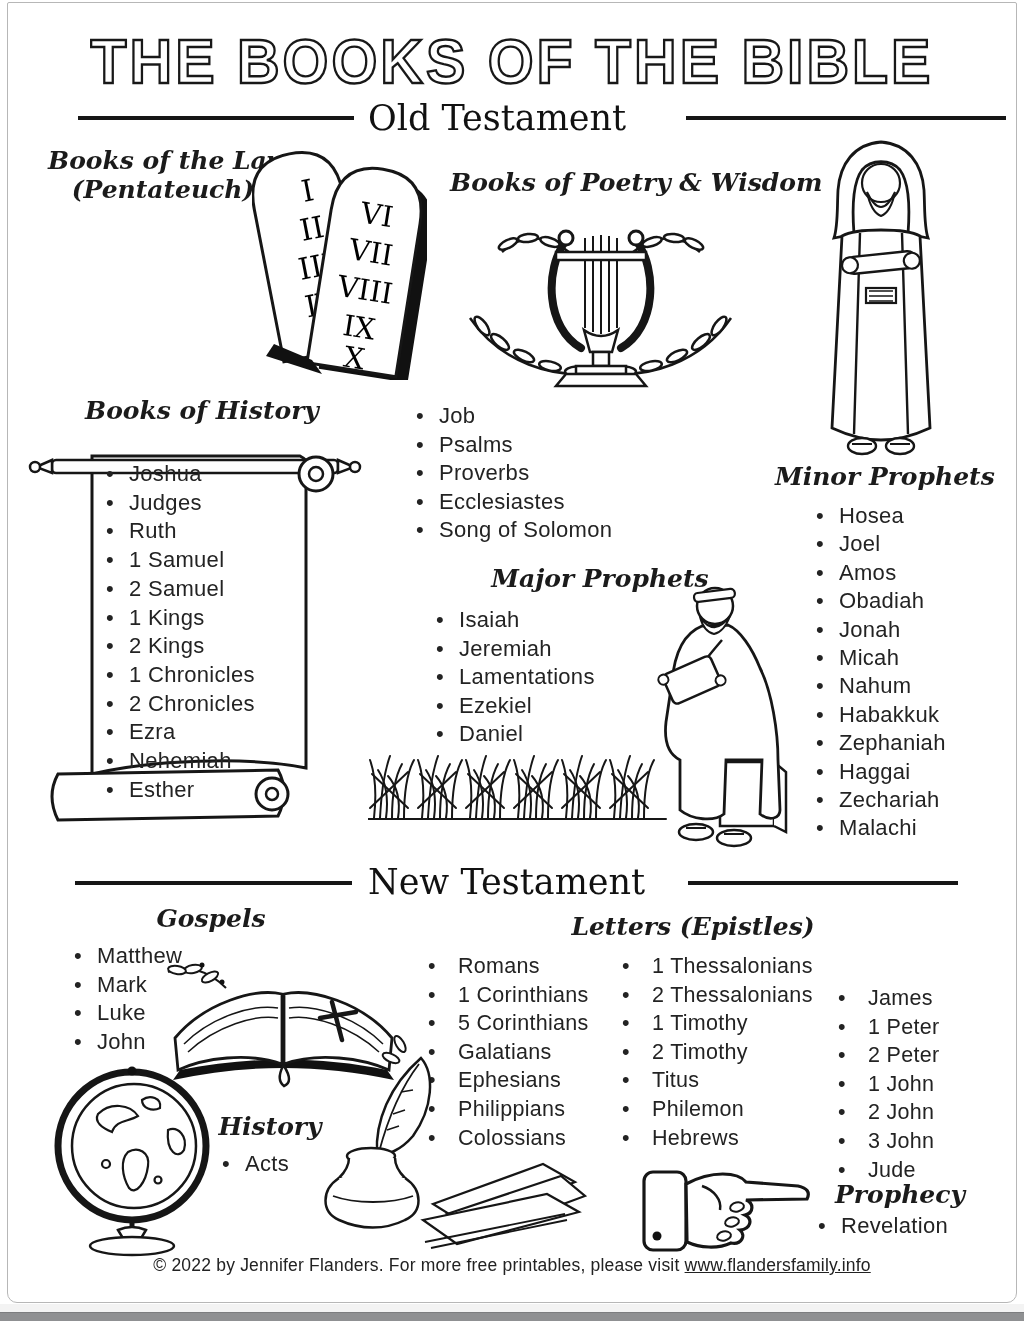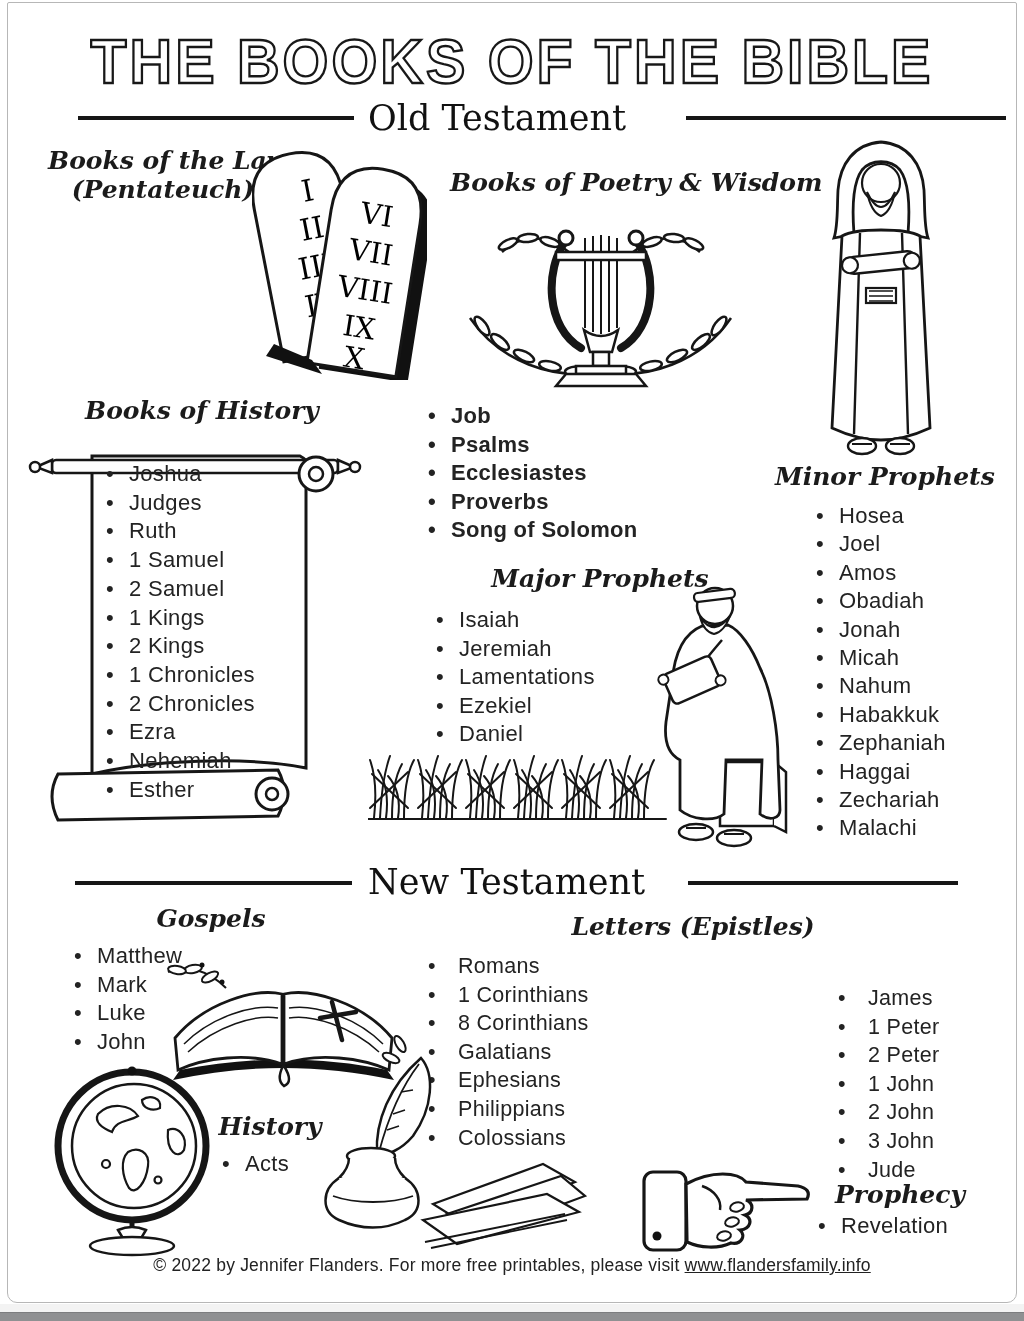--- a/index.html
+++ b/index.html
@@ -148,25 +148,25 @@
         <line x1="171" y1="36" x2="171" y2="132"></line>
         <line x1="179" y1="38" x2="179" y2="128"></line>
       </g>
       <rect x="118" y="52" width="90" height="8" class="inkfill" stroke-width="2.5"></rect>
       <path d="M146,130 Q163,142 180,130 L174,152 L152,152 Z" class="inkfill" stroke-width="2.5"></path>
       <rect x="155" y="152" width="16" height="14" class="inkfill" stroke-width="2.5"></rect>
       <rect x="138" y="166" width="50" height="8" class="inkfill" stroke-width="2.5"></rect>
       <path d="M128,174 L198,174 L208,186 L118,186 Z" class="inkfill" stroke-width="2.5"></path>
     </svg>
   </div>
-  <ul class="booklist abs" style="left:428px;top:402px;font-weight:bold;">
+  <ul class="booklist abs" style="left:416px;top:402px;">
     <li>Job</li>
     <li>Psalms</li>
+    <li>Proverbs</li>
     <li>Ecclesiastes</li>
-    <li>Proverbs</li>
     <li>Song of Solomon</li>
   </ul>
 
   <div class="script" style="left:470px;top:564px;width:260px;">Major Prophets</div>
   <ul class="booklist abs" style="left:436px;top:606px;">
     <li>Isaiah</li>
     <li>Jeremiah</li>
     <li>Lamentations</li>
     <li>Ezekiel</li>
     <li>Daniel</li>
@@ -286,25 +286,34 @@
         <ellipse cx="231" cy="118" rx="9" ry="4" transform="rotate(24 231 118)" class="inkfill"></ellipse>
         <ellipse cx="240" cy="104" rx="9" ry="4" transform="rotate(60 240 104)" class="inkfill"></ellipse>
       </g>
     </svg>
   </div>
 
   <div class="script" style="left:568px;top:912px;width:250px;">Letters (Epistles)</div>
   <ul class="booklist letters-col abs" style="left:428px;top:952px;">
     <li>Romans</li>
     <li>1 Corinthians</li>
-    <li>8 Corinthians</li>
+    <li>5 Corinthians</li>
     <li>Galatians</li>
     <li>Ephesians</li>
     <li>Philippians</li>
     <li>Colossians</li>
+  </ul>
+  <ul class="booklist letters-col abs" style="left:622px;top:952px;">
+    <li>1 Thessalonians</li>
+    <li>2 Thessalonians</li>
+    <li>1 Timothy</li>
+    <li>2 Timothy</li>
+    <li>Titus</li>
+    <li>Philemon</li>
+    <li>Hebrews</li>
   </ul>
   <ul class="booklist letters-col abs" style="left:838px;top:952px;margin-top:32px;">
     <li>James</li>
     <li>1 Peter</li>
     <li>2 Peter</li>
     <li>1 John</li>
     <li>2 John</li>
     <li>3 John</li>
     <li>Jude</li>
   </ul>

